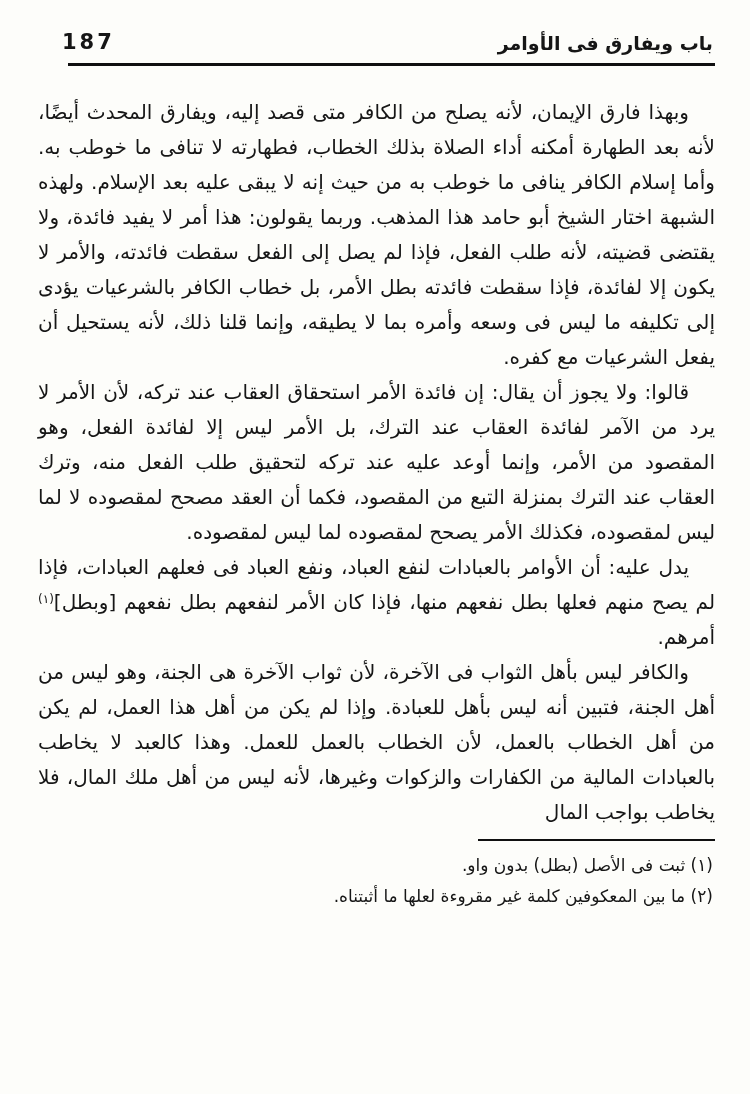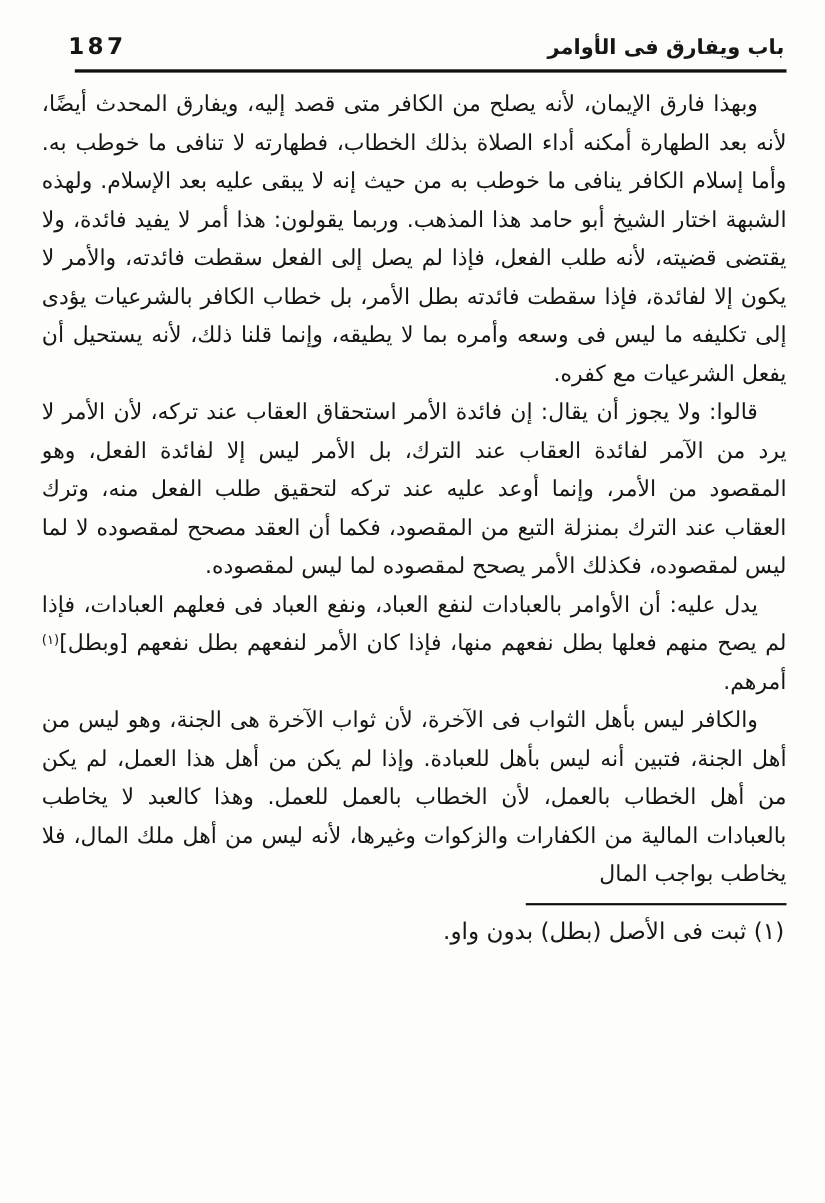--- a/index.html
+++ b/index.html
@@ -41,21 +41,21 @@
   }
   .header-rule{
     height:3px;
     background:#101010;
     margin-top:9px;
     margin-left:30px; 
   }
   
   .body-text{
     direction:rtl;
-    margin-top:11px;
+    margin-top:29px;
     font-size:20px;
     line-height:35px;
     text-align:justify;
     text-justify:inter-word;
   }
   .para{margin:0;}
   .para.indent{text-indent:26px;}
   .fn-ref{
     font-size:12px;
     line-height:0;
@@ -64,21 +64,21 @@
   }
   
   .footnote-separator{
     width:237px;
     height:2px;
     background:#101010;
     margin:9px 0 9px auto; 
   }
   .footnotes{
     direction:rtl;
-    font-size:21px;
+    font-size:17px;
     line-height:31px;
     text-align:right;
     padding-right:2px;
   }
 </style>
 </head>
 <body>
 
 <div class="page">
 
@@ -93,15 +93,16 @@
   <p class="para indent">وبهذا فارق الإيمان، لأنه يصلح من الكافر متى قصد إليه، ويفارق المحدث أيضًا، لأنه بعد الطهارة أمكنه أداء الصلاة بذلك الخطاب، فطهارته لا تنافى ما خوطب به. وأما إسلام الكافر ينافى ما خوطب به من حيث إنه لا يبقى عليه بعد الإسلام. ولهذه الشبهة اختار الشيخ أبو حامد هذا المذهب. وربما يقولون: هذا أمر لا يفيد فائدة، ولا يقتضى قضيته، لأنه طلب الفعل، فإذا لم يصل إلى الفعل سقطت فائدته، والأمر لا يكون إلا لفائدة، فإذا سقطت فائدته بطل الأمر، بل خطاب الكافر بالشرعيات يؤدى إلى تكليفه ما ليس فى وسعه وأمره بما لا يطيقه، وإنما قلنا ذلك، لأنه يستحيل أن يفعل الشرعيات مع كفره.</p>
       <p class="para indent">قالوا: ولا يجوز أن يقال: إن فائدة الأمر استحقاق العقاب عند تركه، لأن الأمر لا يرد من الآمر لفائدة العقاب عند الترك، بل الأمر ليس إلا لفائدة الفعل، وهو المقصود من الأمر، وإنما أوعد عليه عند تركه لتحقيق طلب الفعل منه، وترك العقاب عند الترك بمنزلة التبع من المقصود، فكما أن العقد مصحح لمقصوده لا لما ليس لمقصوده، فكذلك الأمر يصحح لمقصوده لما ليس لمقصوده.</p>
       <p class="para indent">يدل عليه: أن الأوامر بالعبادات لنفع العباد، ونفع العباد فى فعلهم العبادات، فإذا لم يصح منهم فعلها بطل نفعهم منها، فإذا كان الأمر لنفعهم بطل نفعهم [وبطل]<sup class="fn-ref">(١)</sup> أمرهم.</p>
       <p class="para indent">والكافر ليس بأهل الثواب فى الآخرة، لأن ثواب الآخرة هى الجنة، وهو ليس من أهل الجنة، فتبين أنه ليس بأهل للعبادة. وإذا لم يكن من أهل هذا العمل، لم يكن من أهل الخطاب بالعمل، لأن الخطاب بالعمل للعمل. وهذا كالعبد لا يخاطب بالعبادات المالية من الكفارات والزكوات وغيرها، لأنه ليس من أهل ملك المال، فلا يخاطب بواجب المال</p>
     </div>
 
   <div class="footnote-separator"></div>
 
   <div class="footnotes">
     <div>(١) ثبت فى الأصل (بطل) بدون واو.</div>
+    <div>(٢) ما بين المعكوفين كلمة غير مقروءة لعلها ما أثبتناه.</div>
   </div>
 
 </div>
 
 </body></html>

